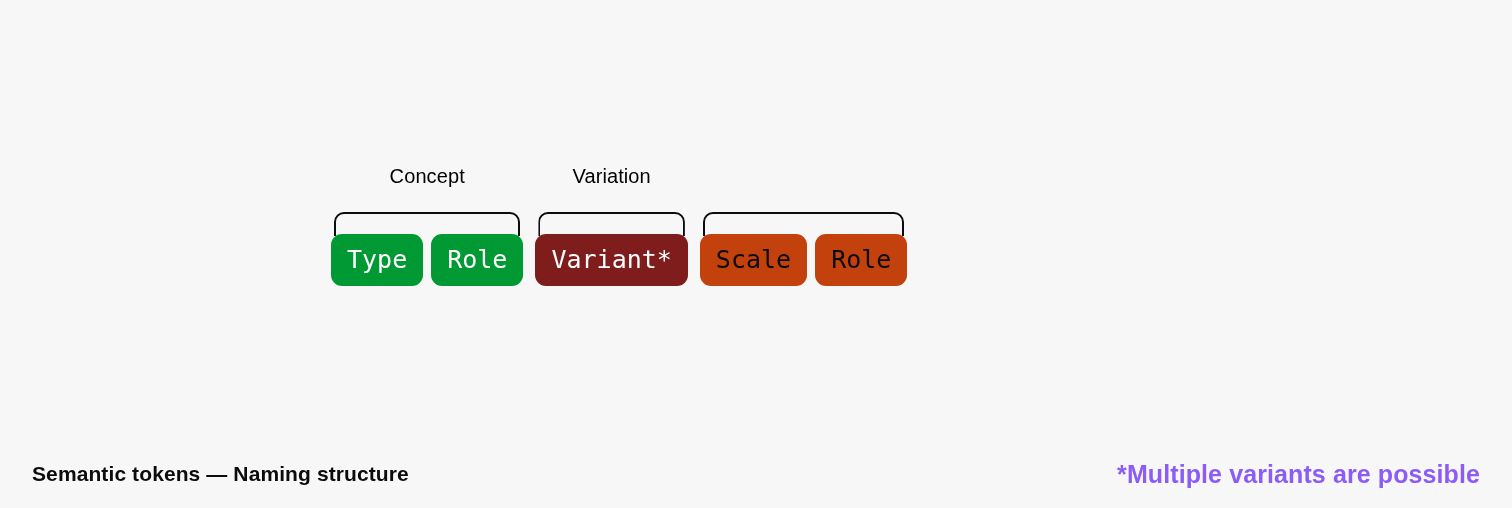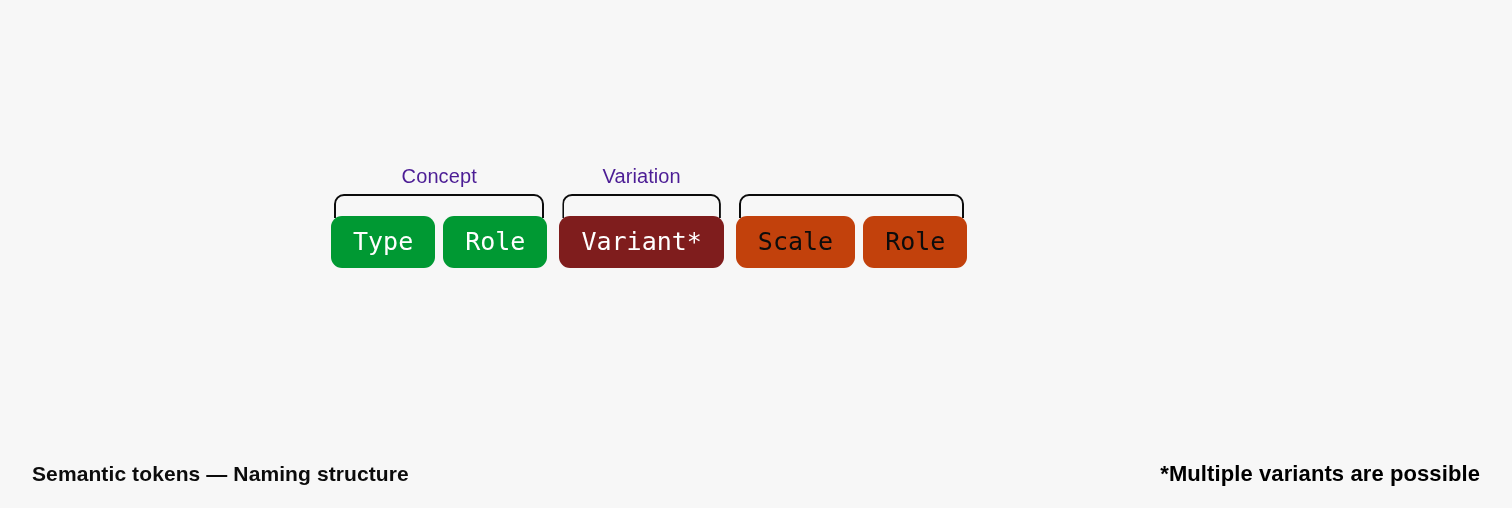--- a/index.html
+++ b/index.html
@@ -33,23 +33,23 @@
     flex-direction: column;
     align-items: stretch;
   }
 
   .group-label {
     text-align: center;
     font-family: "Liberation Sans", sans-serif;
     font-size: 20px;
     line-height: 24px;
     font-weight: 400;
-    color: #4c1d95;
+    color: #000000;
     letter-spacing: 0.1px;
-    margin-bottom: 6px;
+    margin-bottom: 24px;
     white-space: nowrap;
   }
 
   
   .bracket {
     position: relative;
     height: 24px;
     margin: 0 3px -2px 3px;
   }
   .bracket::before {
@@ -70,21 +70,21 @@
     flex-direction: row;
     gap: 8px;
   }
 
   .chip {
     height: 52px;
     border-radius: 11px;
     display: flex;
     align-items: center;
     justify-content: center;
-    padding: 0 22px;
+    padding: 0 16px;
     box-sizing: border-box;
     font-family: "DejaVu Sans Mono", "Liberation Mono", monospace;
     font-size: 25px;
     line-height: 52px;
     letter-spacing: 0px;
     white-space: nowrap;
     user-select: none;
   }
   .chip-type,
   .chip-role {
@@ -119,23 +119,23 @@
   #caption {
     font-family: "Liberation Sans", sans-serif;
     font-size: 21px;
     font-weight: 700;
     color: #0c0c0c;
     letter-spacing: 0.1px;
     white-space: nowrap;
   }
   #footnote {
     font-family: "Liberation Sans", sans-serif;
-    font-size: 22px;
+    font-size: 25px;
     font-weight: 700;
-    color: #000000;
+    color: #8b5cf6;
     letter-spacing: 0.1px;
     white-space: nowrap;
   }
 </style>
 </head>
 <body>
 
 <div id="diagram">
 
   <div class="group">

